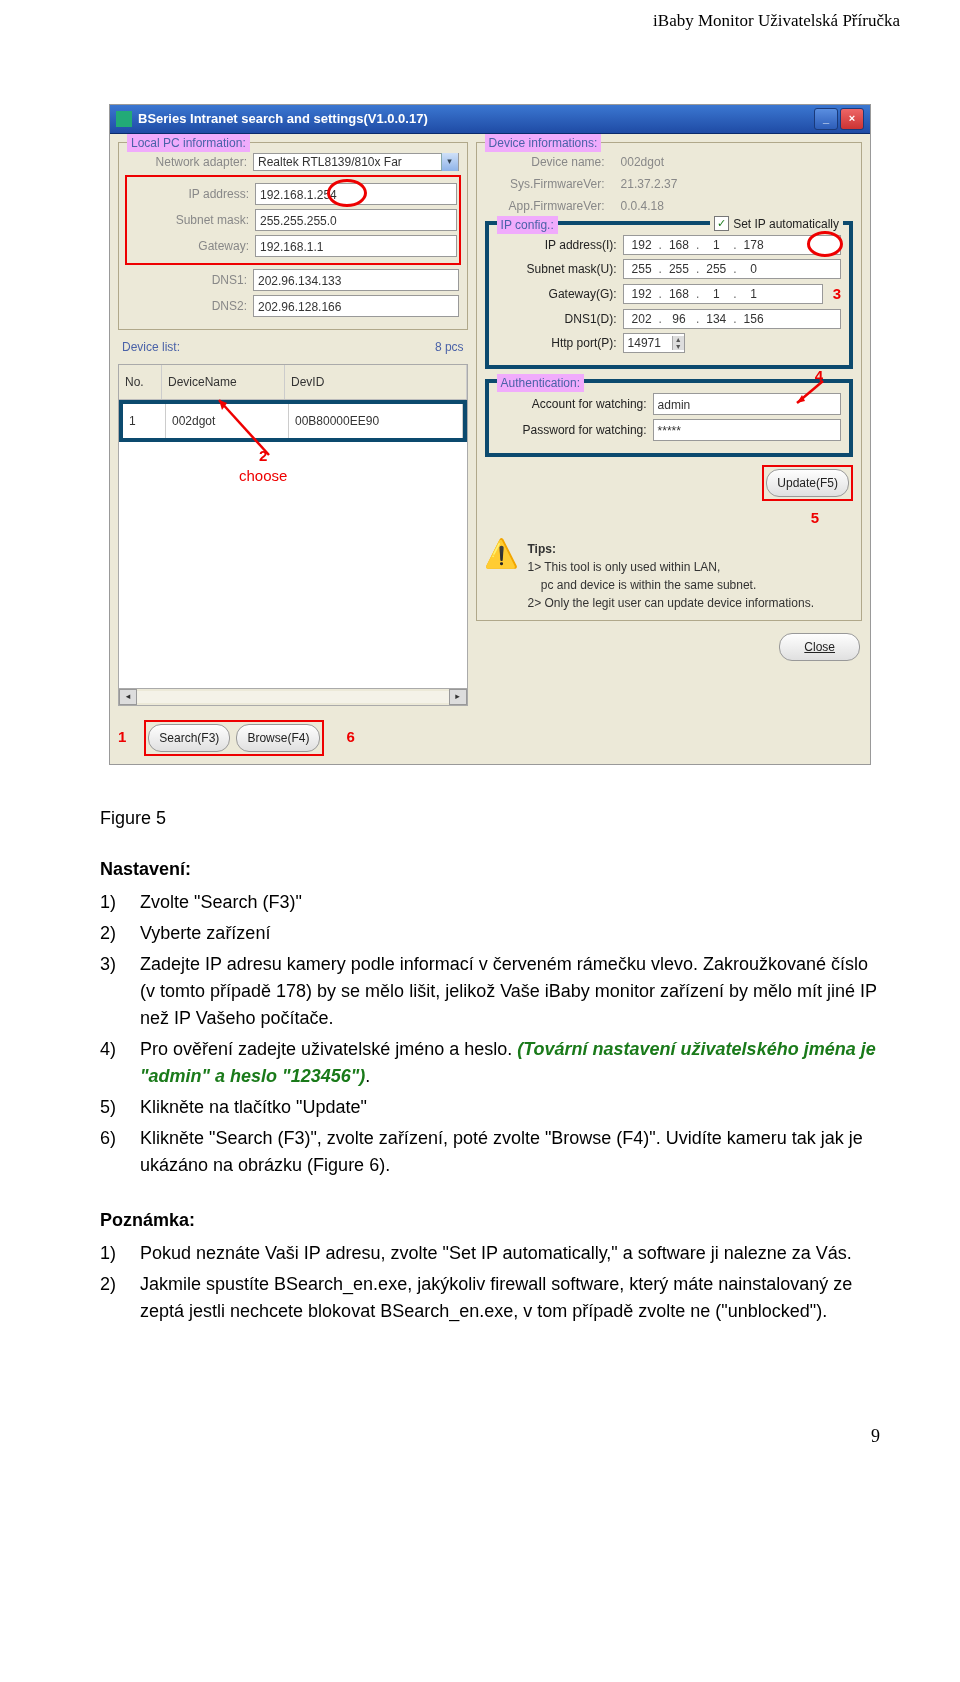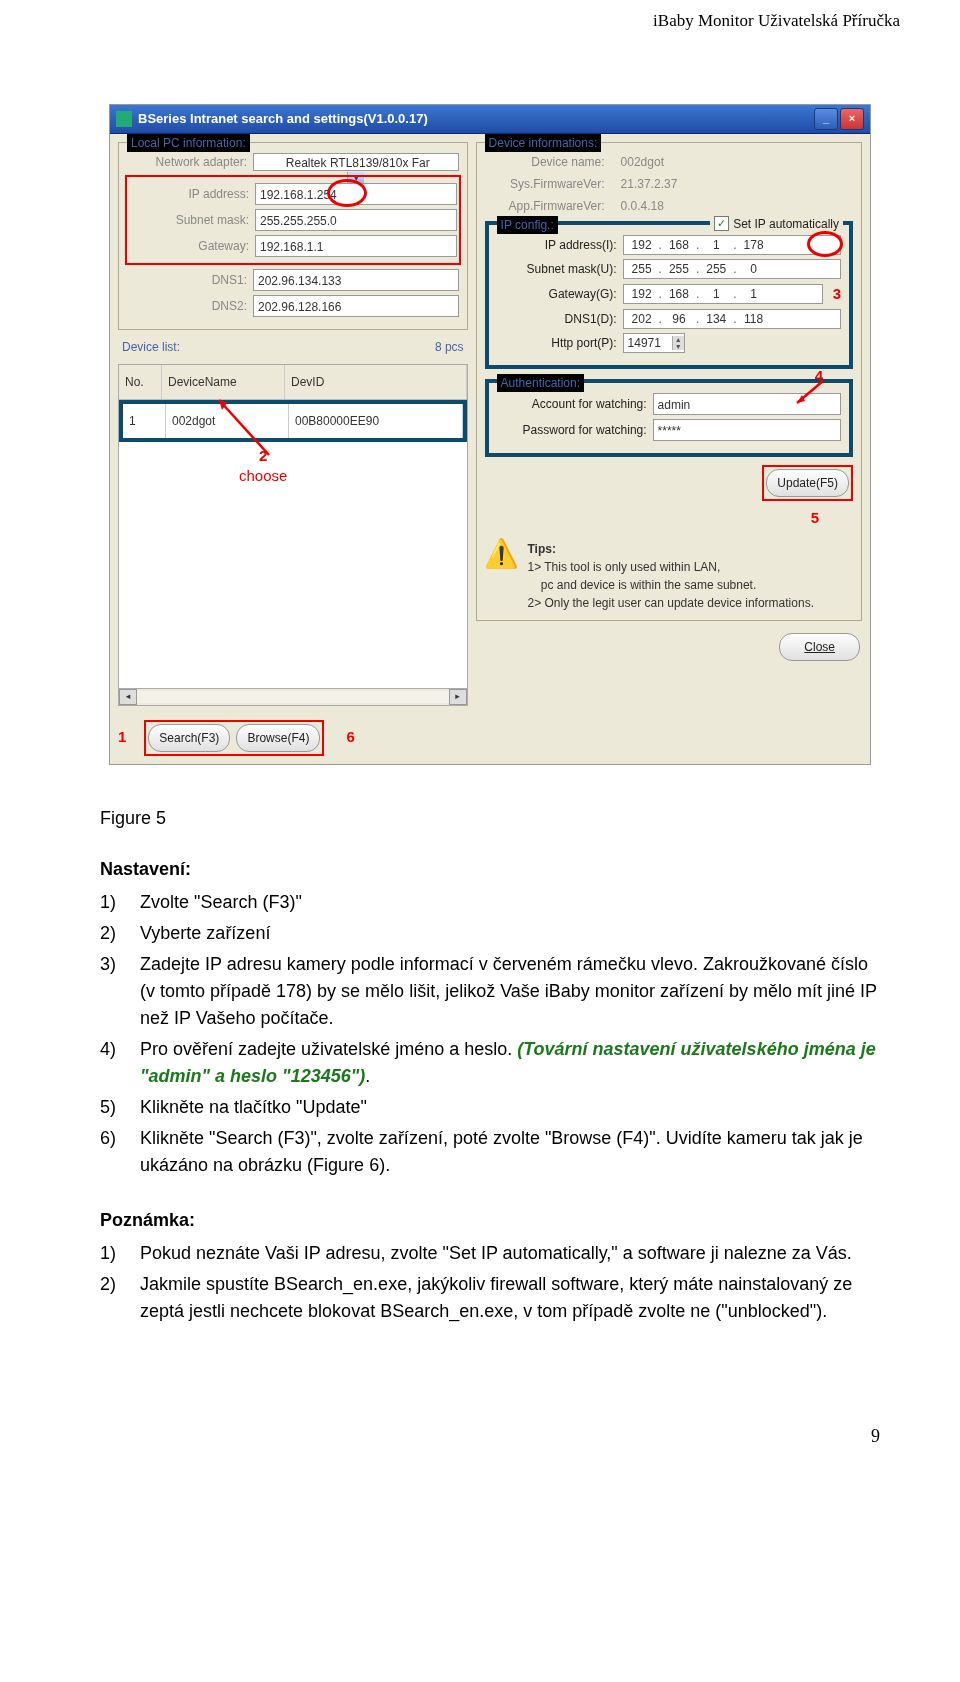--- a/index.html
+++ b/index.html
@@ -71,21 +71,21 @@
   .col-right{flex:1.05;}
 
   .group {
     border: 1px solid #b0a88a;
     background: #ece9d8;
     padding: 6px 8px 8px 8px;
     position:relative;
   }
   .group-label {
     position:absolute; top:-9px; left:8px;
-    background:#000000; padding:0 4px;
+    background:#f0abfc; padding:0 4px;
     color:#4a62a8; font-size:12px;
   }
   .row { display:flex; align-items:center; margin:4px 0; gap:6px;}
   .lbl { flex: 0 0 120px; text-align:right; color:#888; font-size:12px;}
   .lbl-dark{color:#222;}
   .val-box {
     flex:1; background:#fff; border:1px solid #999;
     padding:2px 4px; height:16px; font-size:12px; color:#333;
   }
   .ipcell {
@@ -181,21 +181,21 @@
       </div>
     </div>
 
     <div class="body-area">
 
       <div class="col col-left">
         <div class="group" style="position:relative;">
           <div class="group-label">Local PC information:</div>
           <div class="row">
             <span class="lbl">Network adapter:</span>
-            <div class="val-box" style="display:flex;align-items:center;padding:0;flex-direction:column;">
+            <div class="val-box" style="display:flex;align-items:center;padding:0;">
               <span style="flex:1;padding-left:4px;">Realtek RTL8139/810x Far</span>
               <span class="dropdown-arrow">▾</span>
             </div>
           </div>
           <div style="border:2px solid #e00;padding:2px;margin:2px -2px;position:relative;">
             <div class="row">
                 <span class="lbl">IP address:</span>
                 <div class="val-box">192.168.1.254</div>
               </div>
             <div class="row">
@@ -320,21 +320,21 @@
             </div>
             <div class="row">
                 <span class="lbl lbl-dark">DNS1(D):</span>
               <div class="ipbox">
                   <span class="ipcell">202</span>
                   <span class="dot">.</span>
                   <span class="ipcell">96</span>
                   <span class="dot">.</span>
                   <span class="ipcell">134</span>
                   <span class="dot">.</span>
-                  <span class="ipcell">118</span>
+                  <span class="ipcell">156</span>
                 </div>
             </div>
             <div class="row">
                 <span class="lbl lbl-dark">Http port(P):</span>
               <div class="spin">
                   <span class="num">14971</span>
                   <div class="arrows">
                     <span>▲</span>
                     <span>▼</span>
                   </div>

